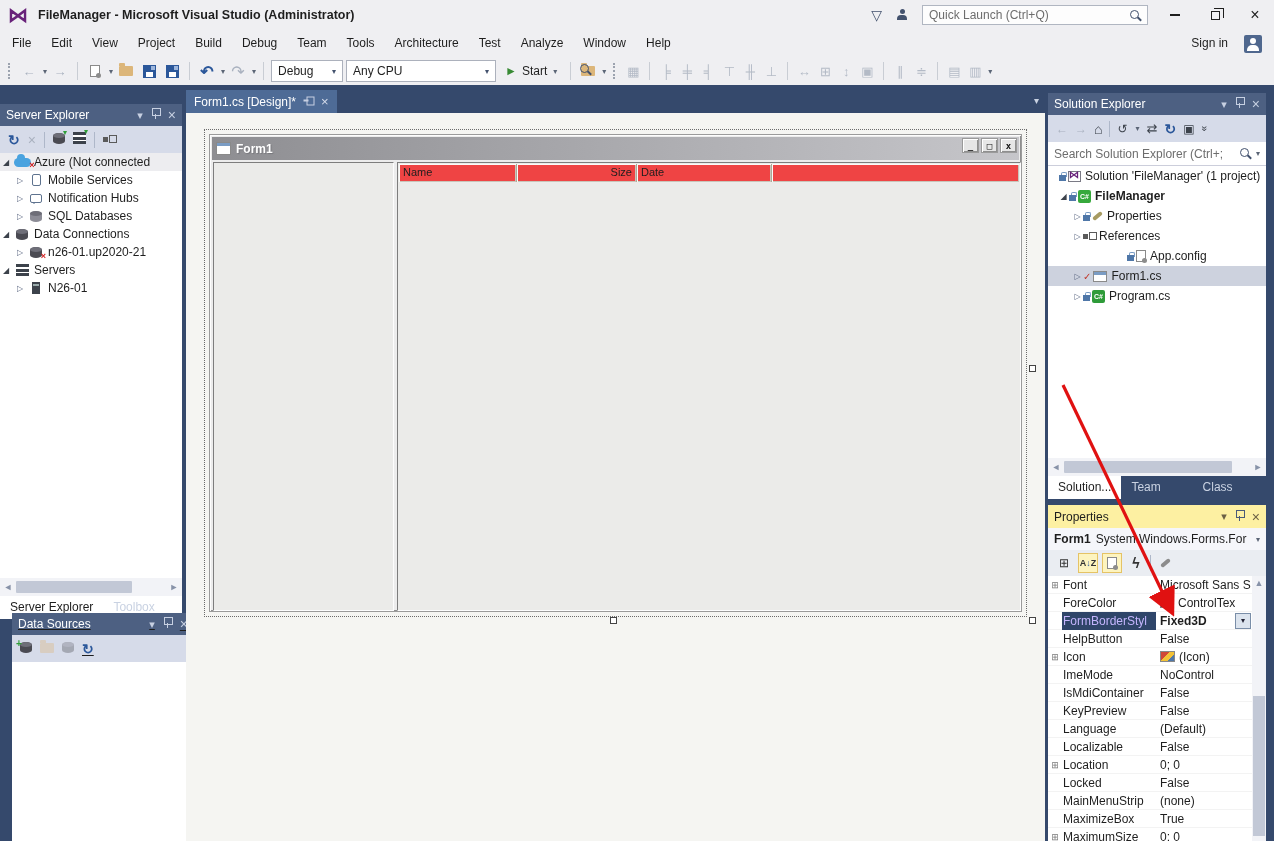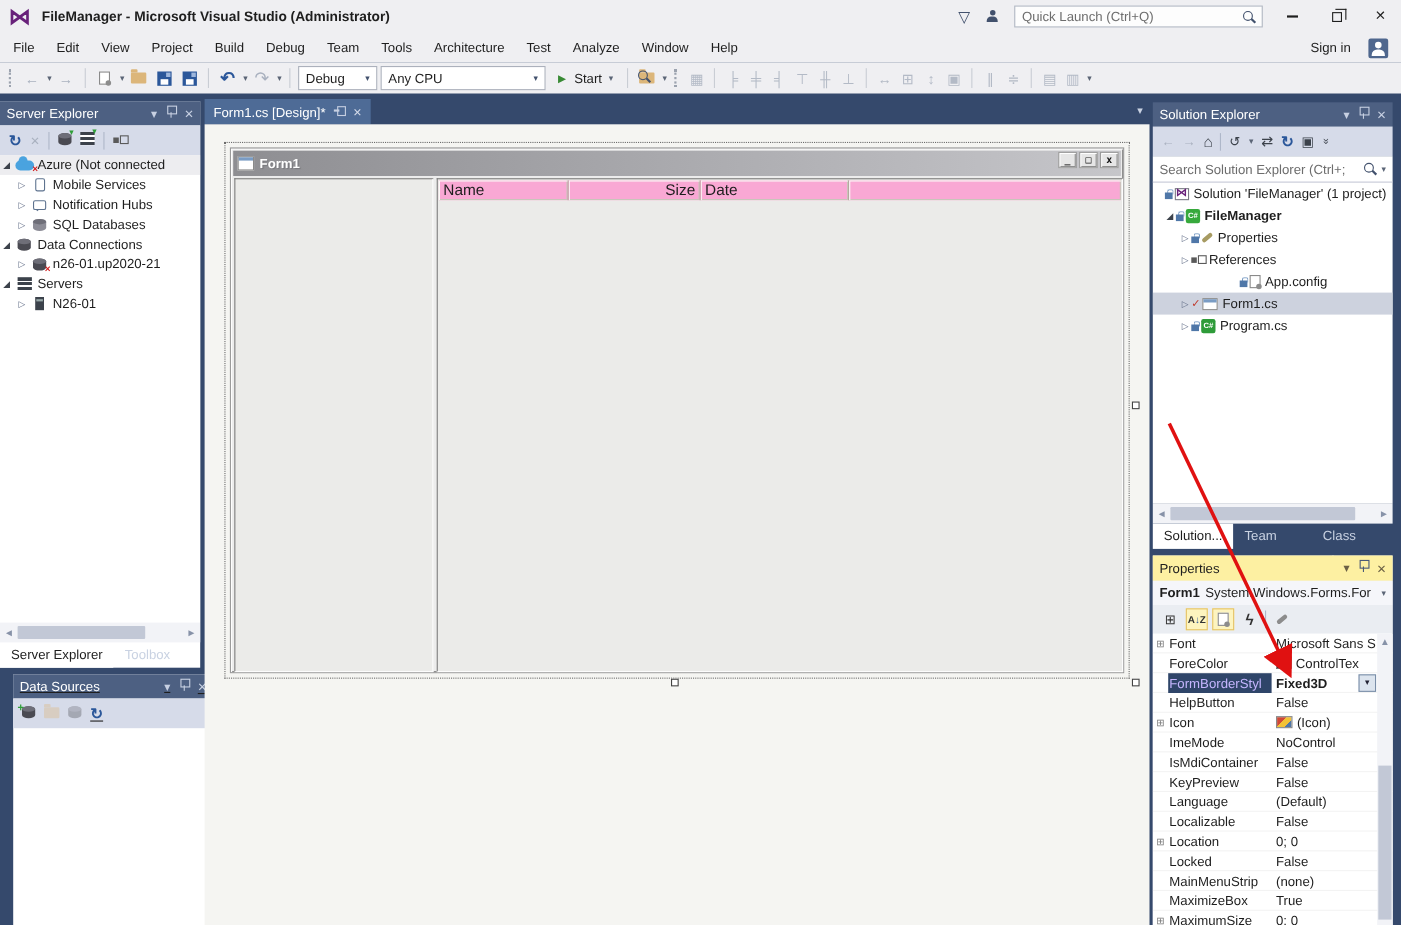--- a/index.html
+++ b/index.html
@@ -143,21 +143,21 @@
   .fbtn { width:17px; height:15px; background:#E6E6E6; border:1px solid #9a9a9a;
           box-shadow: inset 1px 1px 0 #fff, inset -1px -1px 0 #8f8f8f;
           display:flex; align-items:center; justify-content:center; font-size:9px; font-weight:bold; color:#111;
           margin-left:2px; font-family:"DejaVu Sans Mono",monospace; }
   #dform-btns { position:absolute; right:4px; top:3px; display:flex; }
   .sunken { background:#EBEBE9; border-top:1.4px solid #7D7D7D; border-left:1.4px solid #7D7D7D;
             border-right:1.4px solid #FDFDFD; border-bottom:1.4px solid #FDFDFD; }
   #dtree { position:absolute; left:3px; top:27px; width:181px; height:449px; }
   #dlist { position:absolute; left:187px; top:27px; width:624px; height:449px; }
   #dlist-hdr { position:absolute; left:1px; top:1px; right:1px; height:18px; display:flex; background:#E9E7E2; }
-  .hcell { height:18px; line-height:17px; padding:0 4px; font-size:14px; background:#f9a8d4;
+  .hcell { height:18px; line-height:17px; padding:0 4px; font-size:11px; background:#ef4444;
            border-right:1px solid #ACA899; box-shadow: inset 1px 1px 0 #FBFBF8, inset -1px -1px 0 #C9C5BA; }
   .hcell.r { text-align:right; }
   .handle { position:absolute; width:7px; height:7px; background:#fff; border:1px solid #444; }
 
   
   #solexp { left:1048px; top:93px; width:218px; height:406px; background:transparent; }
   #solexp .tree { background:#fff; }
   #se-search { height:24px; background:#fff; display:flex; flex:none; align-items:center; border-bottom:1px solid #CCCEDB; padding:0 6px; gap:4px; color:#6D6D6D; }
   #se-search .stxt { flex:1; white-space:nowrap; overflow:hidden; font-size:12px; }
   .strow { height:20px; display:flex; align-items:center; white-space:nowrap; overflow:hidden; }
@@ -185,21 +185,21 @@
   .pval { flex:1; padding-left:4px; white-space:nowrap; overflow:hidden; height:18px; line-height:18px; display:flex; align-items:center; gap:4px; }
   .swatch { width:14px; height:11px; background:#000; border:1px solid #888; flex:none; }
   .icoswatch { width:15px; height:11px; flex:none; background:linear-gradient(135deg,#D14836 0 40%,#F3C236 40% 70%,#4F77A8 70%); border:1px solid #888; }
   .ddbtn { position:absolute; right:15px; width:16px; height:16px; background:#DCE4EE; border:1px solid #7A8EA8;
            display:flex; align-items:center; justify-content:center; font-size:8px; color:#223; }
   #pvscroll { position:absolute; right:0; top:0; width:14px; bottom:0; background:#F2F3F7; }
   #pvscroll .sup { height:14px; text-align:center; color:#8792A8; font-size:9px; line-height:14px; }
   #pvscroll .vthumb { position:absolute; left:1px; right:1px; top:120px; height:140px; background:#C2C8D6; }
 
   
-  #srvexp { left:0; top:92px; width:182px; height:515px; }
+  #srvexp { left:0; top:104px; width:182px; height:515px; }
   #datasrc { left:12px; top:613px; width:182px; height:288px;text-decoration:underline; }
   #ds-body { flex:1; background:#fff; text-align:center; padding-top:68px; font-size:12px; }
   #ds-msg { width:160px; margin:0 auto; line-height:15px; }
 
   #arrow-svg { position:absolute; left:0; top:0; width:1274px; height:841px; pointer-events:none; z-index:50; }
 </style>
 </head>
 <body>
 
 <div id="titlebar">

